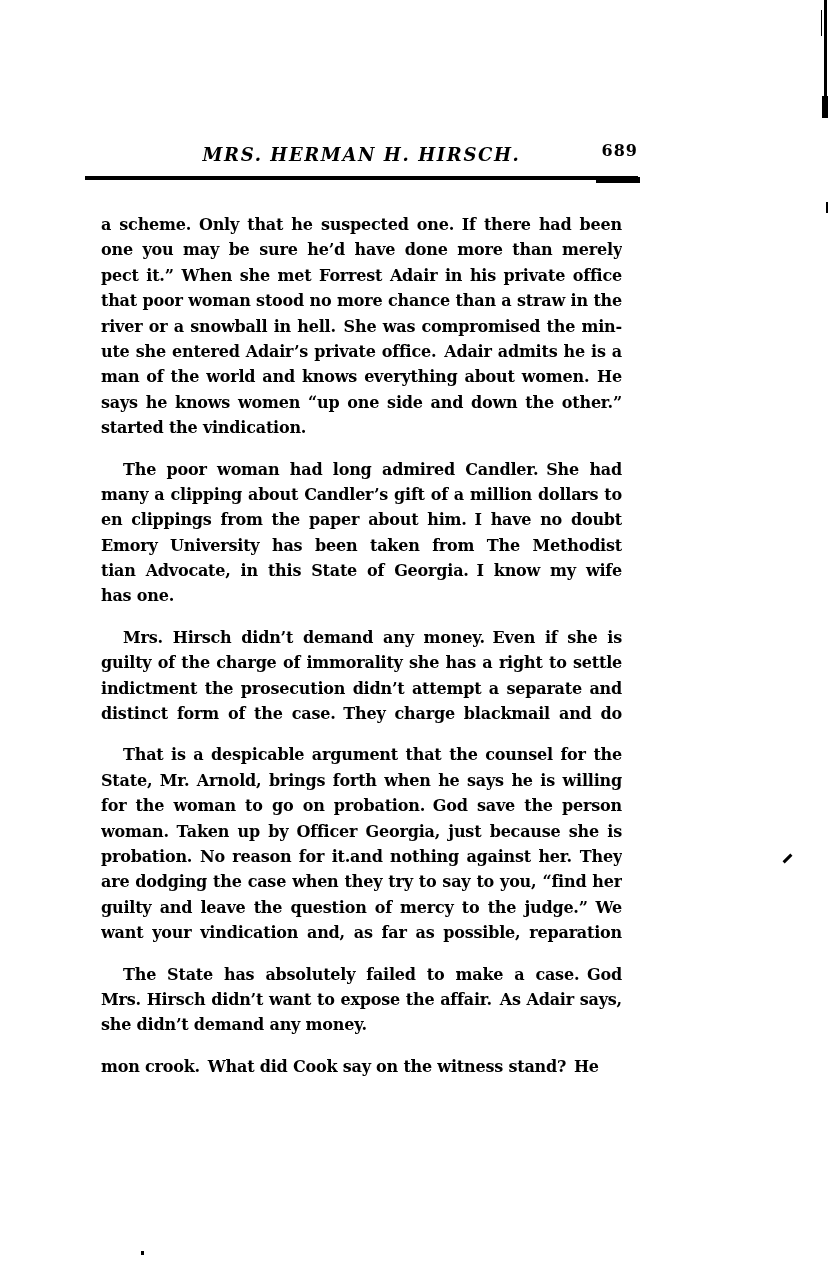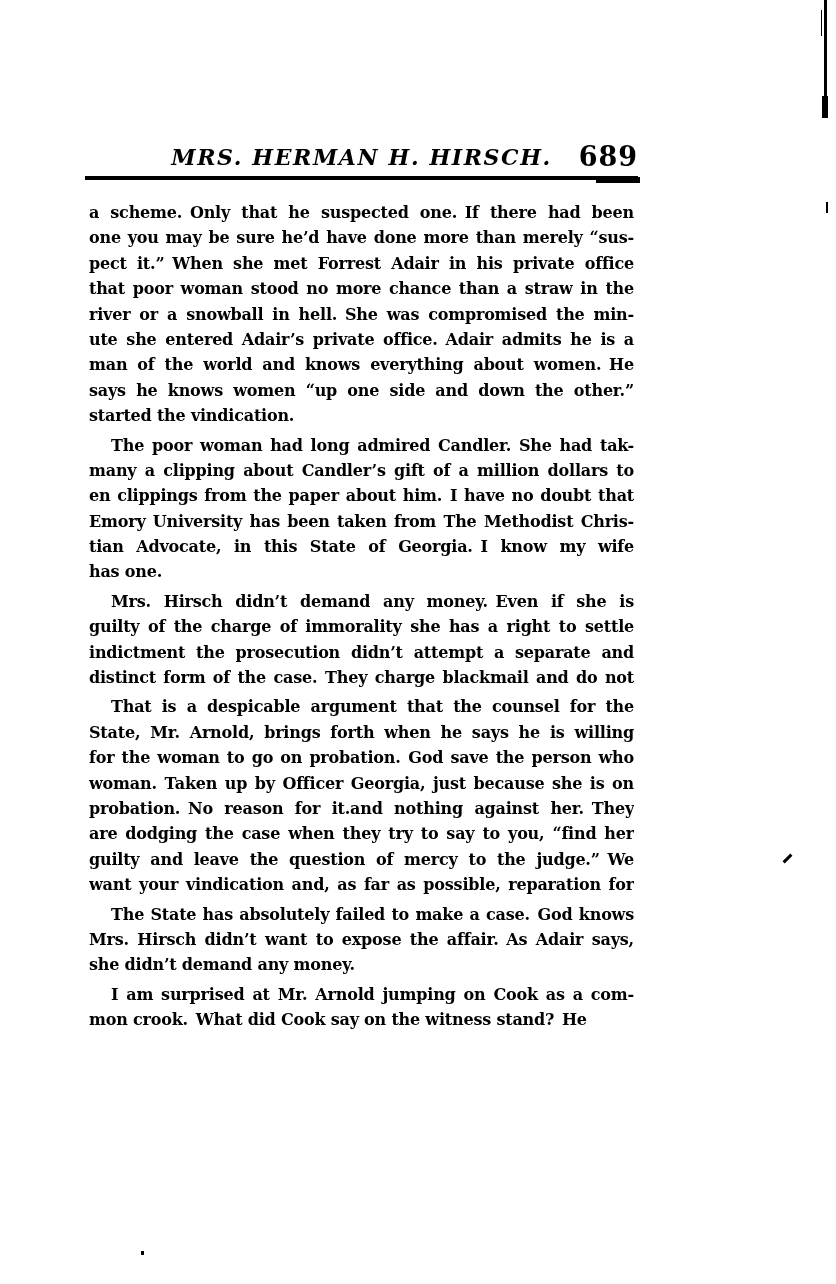--- a/index.html
+++ b/index.html
@@ -20,31 +20,31 @@
     position: absolute;
     left: 85px;
     top: 144px;
     width: 553px;
     height: 26px;
   }
   .header-title {
     position: absolute;
     left: 0; right: 0;
     text-align: center;
-    font-size: 22px;
+    font-size: 18px;
     font-weight: 700;
     font-style: italic;
     letter-spacing: 1.6px;
     white-space: nowrap;
   }
   .page-number {
     position: absolute;
     right: 0;
     top: -3px;
-    font-size: 27px;
+    font-size: 16px;
     font-weight: 700;
     letter-spacing: 1px;
   }
   .rule {
     position: absolute;
     left: 85px;
     top: 176px;
     width: 553px;
     height: 4px;
     background: var(--ink);
@@ -60,21 +60,21 @@
   .body-text {
     position: absolute;
     left: 85px;
     top: 196px;
     width: 553px;
     font-size: 16px;
     font-weight: 700;
     letter-spacing: -0.2px;
     line-height: 25.4px;
   }
-  .para { margin: 4px; }
+  .para { margin: 16px; }
   .line {
     text-align: justify;
     text-align-last: justify;
     height: 25.4px;
     overflow: hidden;
     white-space: nowrap;
   }
   .line.justified { white-space: normal; }
   .line.last { text-align-last: left; }
   .line.indent { text-indent: 22px; }
@@ -135,21 +135,20 @@
         <div class="line justified">are dodging the case when they try to say to you, “find her</div>
         <div class="line justified">guilty and leave the question of mercy to the judge.” We</div>
         <div class="line justified">want your vindication and, as far as possible, reparation for</div>
       </div>
       <div class="para">
         <div class="line justified indent">The State has absolutely failed to make a case. God knows</div>
         <div class="line justified">Mrs. Hirsch didn’t want to expose the affair. As Adair says,</div>
         <div class="line justified last">she didn’t demand any money.</div>
       </div>
       <div class="para">
-        <div class="line justified indent">I am surprised at Mr. Arnold jumping on Cook as a com-</div>
         <div class="line justified last">mon crook. What did Cook say on the witness stand? He</div>
       </div>
     </div>
 
   <div class="artifact a-edge-line"></div>
   <div class="artifact a-edge-speck"></div>
   <div class="artifact a-edge-blob"></div>
   <div class="artifact a-right-tick"></div>
   <div class="artifact a-diagonal"></div>
   <div class="artifact a-bottom-speck"></div>

